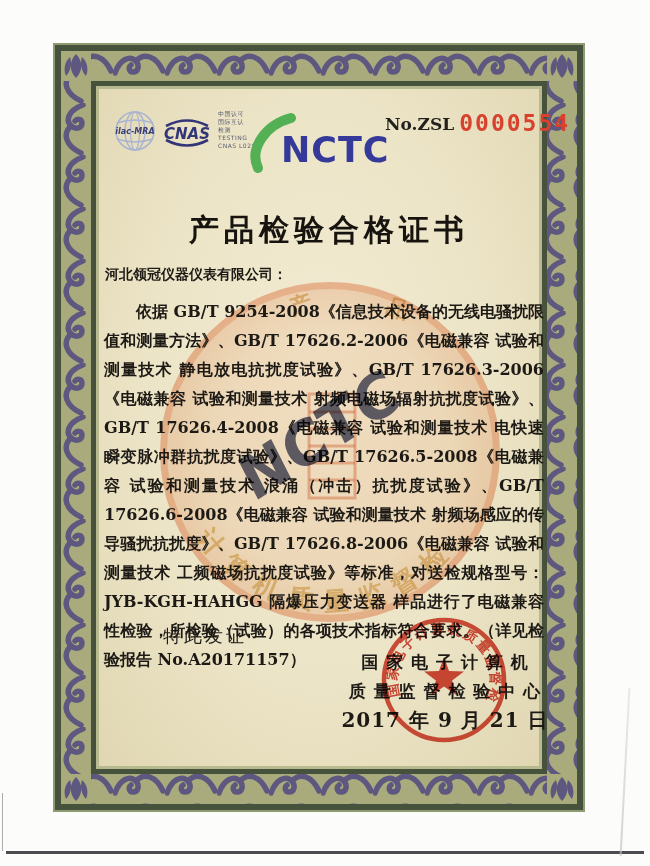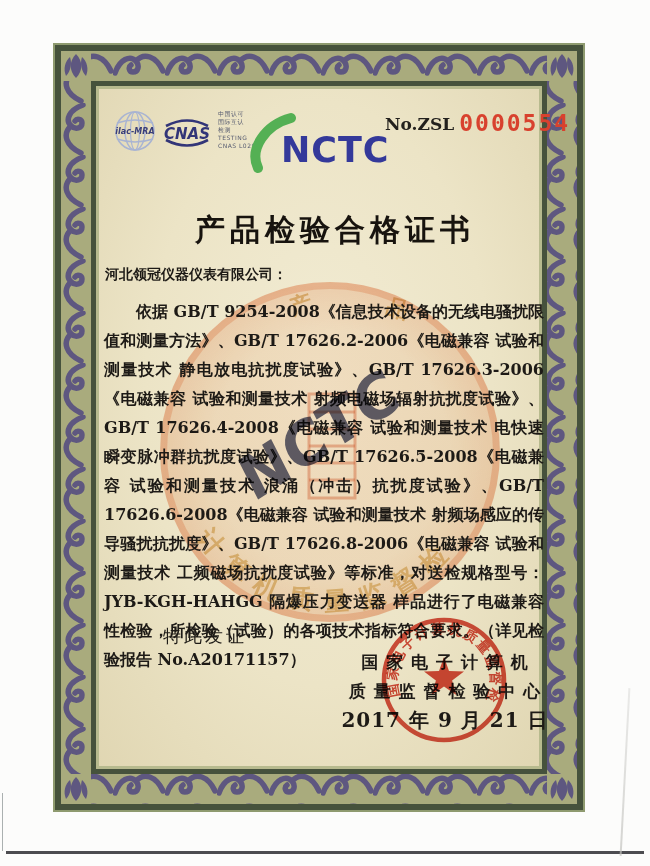--- a/index.html
+++ b/index.html
@@ -30,21 +30,21 @@
   
   .ilac-logo{position:absolute;left:11px;top:17px;width:40px;height:40px;}
   .cnas-logo{position:absolute;left:56px;top:24px;width:54px;height:30px;}
   .accr-text{position:absolute;left:114px;top:16px;width:50px;font-size:6px;line-height:8px;color:#565b70;letter-spacing:.5px;}
   .nctc-logo{position:absolute;left:141px;top:18px;width:140px;height:62px;}
   .nctc-word{position:absolute;left:36px;top:21px;font-weight:bold;font-size:35px;line-height:35px;color:#34399a;letter-spacing:1px;}
   .certno{position:absolute;left:281px;top:16px;white-space:nowrap;}
   .certno .prefix{font-family:"DejaVu Serif","Liberation Serif",serif;font-weight:bold;font-size:17px;color:#23211d;}
   .certno .digits{font-family:"DejaVu Sans Mono","Liberation Mono",monospace;font-weight:bold;font-size:23px;color:#d8412e;letter-spacing:2px;vertical-align:-1px;}
   
-  .title{position:absolute;left:11px;top:116px;width:440px;text-align:center;font-weight:bold;font-size:30px;letter-spacing:5px;color:#17130e;}
+  .title{position:absolute;left:5px;top:116px;width:440px;text-align:center;font-weight:bold;font-size:30px;letter-spacing:5px;color:#17130e;}
   .recipient{position:absolute;left:1px;top:172px;font-family:"DejaVu Serif","Liberation Serif",serif;font-weight:bold;font-size:14px;color:#1d1a16;}
   .body-text{
     position:absolute;left:0;top:203px;width:440px;
     font-family:"DejaVu Serif","Liberation Serif",serif;font-weight:bold;
     font-size:16px;line-height:29px;text-align:justify;text-indent:32px;color:#1d1a16;
   }
   .grant{position:absolute;left:59px;top:530px;font-family:"DejaVu Serif","Liberation Serif",serif;font-weight:normal;font-size:18px;letter-spacing:3px;color:#1d1a16;}
   .issuer{position:absolute;left:236px;top:554px;width:210px;text-align:center;font-family:"DejaVu Serif","Liberation Serif",serif;font-weight:bold;color:#1d1a16;}
   .issuer .l1,.issuer .l2{font-size:17px;line-height:29px;letter-spacing:1px;white-space:nowrap;}
   .issuer .dt{font-size:20px;line-height:28px;letter-spacing:1px;white-space:nowrap;}

